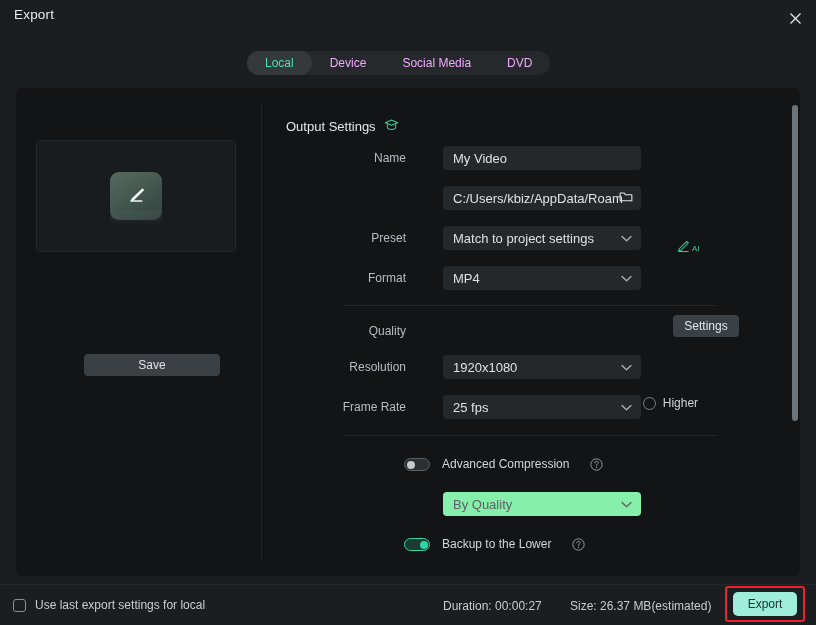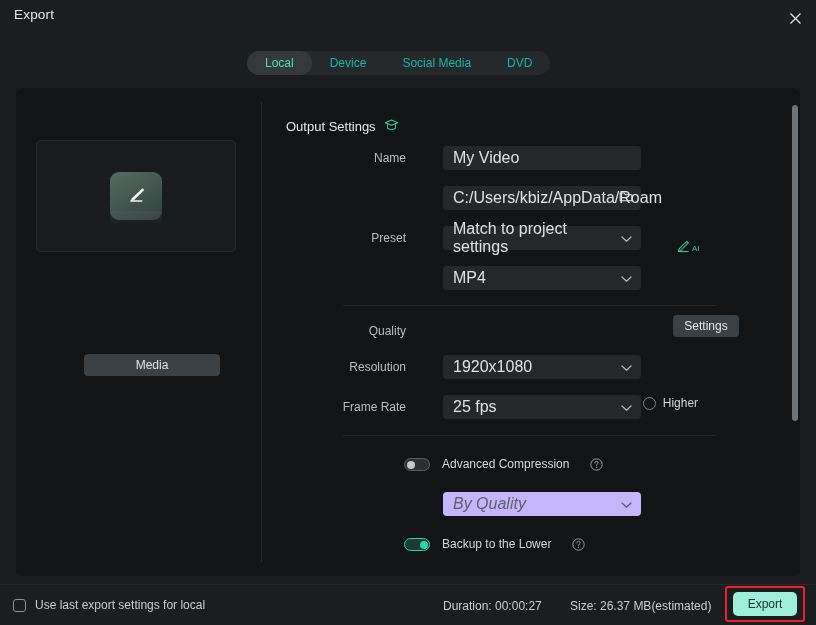--- a/index.html
+++ b/index.html
@@ -37,21 +37,21 @@
   .tabstrip {
     position: absolute; left: 247px; top: 51px;
     height: 24px;
     background: #26292b;
     border-radius: 12px;
     display: flex; align-items: stretch;
     padding: 0;
   }
   .tab {
     display: flex; align-items: center; justify-content: center;
-    font-size: 12px; color: #14b8a6;
+    font-size: 12px; color: #f0abfc;
     padding: 0 18px;
     border-radius: 12px;
     cursor: pointer;
     white-space: nowrap;
   }
   .tab.active {
     background: #34393b;
     color: #4ee0b2;
   }
 
@@ -111,35 +111,35 @@
     font-size: 12px; color: #b9bdc2;
     line-height: 24px;
   }
   .field {
     position: absolute;
     height: 24px;
     background: #24282a;
     border-radius: 4px;
     display: flex; align-items: center;
     padding: 0 10px;
-    font-size: 16px; color: #dfe2e5;
+    font-size: 13px; color: #dfe2e5;
     cursor: text;
   }
   .field.select { cursor: pointer; padding-right: 16px; }
   .field .chev {
     position: absolute; right: 9px; top: 50%;
     transform: translateY(-50%);
     pointer-events: none;
   }
   .field .folder {
     position: absolute; right: 8px; top: 50%;
     transform: translateY(-50%);
     cursor: pointer;
   }
-  .field.disabled { color: #5d6266; background: #c4b5fd; cursor: default; font-style: italic; }
+  .field.disabled { color: #5d6266; background: #86efac; cursor: default; }
 
   .ai-icon {
     position: absolute; left: 660px; top: 148px;
     width: 26px; height: 20px;
     display: flex; align-items: center; gap: 1px;
     cursor: pointer;
   }
   .ai-icon .ai-text { font-size: 8px; color: #3fcb9e; line-height: 1; margin-top: 5px;}
 
   .settings-btn {
@@ -286,21 +286,21 @@
     <div class="preview-box">
       <div class="preview-thumb">
         <svg width="28" height="28" viewBox="0 0 28 28" aria-hidden="true">
           <path d="M20.5 6.2 L22.2 7.9 L11.6 18.5 L8.8 19.4 L9.7 16.6 Z" fill="#f2f5f6"></path>
           <path d="M9.0 19.0 L19.6 19.0" stroke="#f2f5f6" stroke-width="1.7" stroke-linecap="round"></path>
         </svg>
       </div>
       <div class="preview-reflection"></div>
     </div>
     <div class="edit-btn">
-      <span>Media</span>
+      <span>Save</span>
     </div>
 
     <div class="section-title">
       <span>Output Settings</span>
       <span>
         <svg width="15" height="14" viewBox="0 0 16 15" aria-hidden="true">
           <path d="M8 2.2 L14.6 5.0 L8 7.8 L1.4 5.0 Z" fill="none" stroke="#3fcb9e" stroke-width="1.1" stroke-linejoin="round"></path>
           <path d="M3.6 6.6 L3.6 10.0 C3.6 11.4 5.6 12.3 8 12.3 C10.4 12.3 12.4 11.4 12.4 10.0 L12.4 6.6" fill="none" stroke="#3fcb9e" stroke-width="1.1" stroke-linejoin="round"></path>
         </svg>
       </span>
@@ -333,20 +333,21 @@
       <span class="chev">
         <svg width="11" height="8" viewBox="0 0 11 8" aria-hidden="true">
           <polyline points="1,2 5.5,6.2 10,2" fill="none" stroke="#aeb3b8" stroke-width="1.3" stroke-linecap="round" stroke-linejoin="round"></polyline>
         </svg>
       </span>
     </div>
     <div class="settings-btn">
       <span>Settings</span>
     </div>
 
+    <div class="row-label" style="left:270px; top:178px;">Format</div>
     <div class="field select" style="left:427px; top:178px; width:198px;">
       <span>MP4</span>
       <span class="chev">
         <svg width="11" height="8" viewBox="0 0 11 8" aria-hidden="true">
           <polyline points="1,2 5.5,6.2 10,2" fill="none" stroke="#aeb3b8" stroke-width="1.3" stroke-linecap="round" stroke-linejoin="round"></polyline>
         </svg>
       </span>
     </div>
 
     <div class="hdivider" style="top:217px;"></div>

